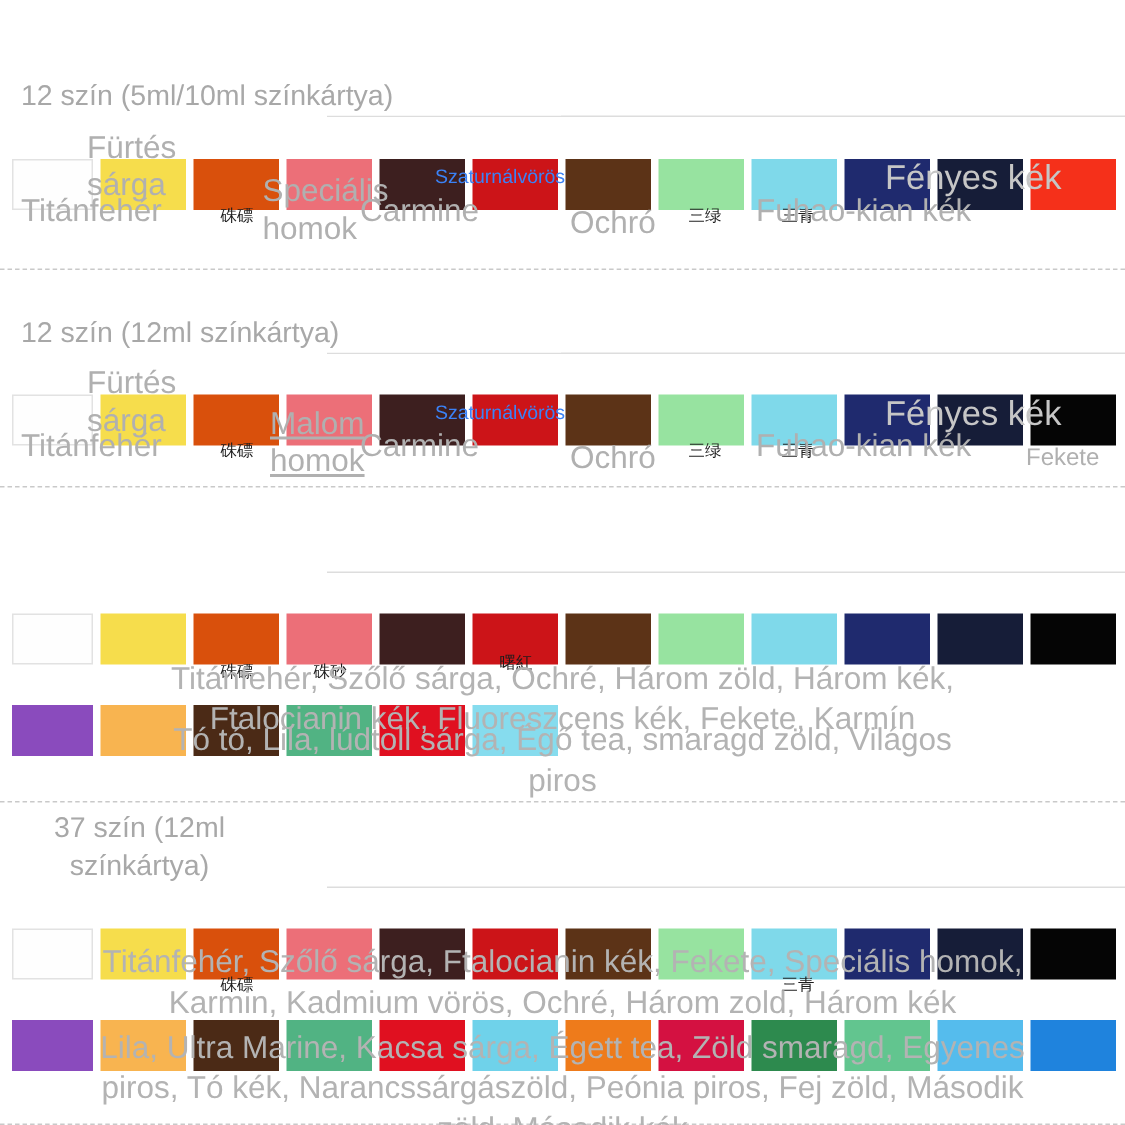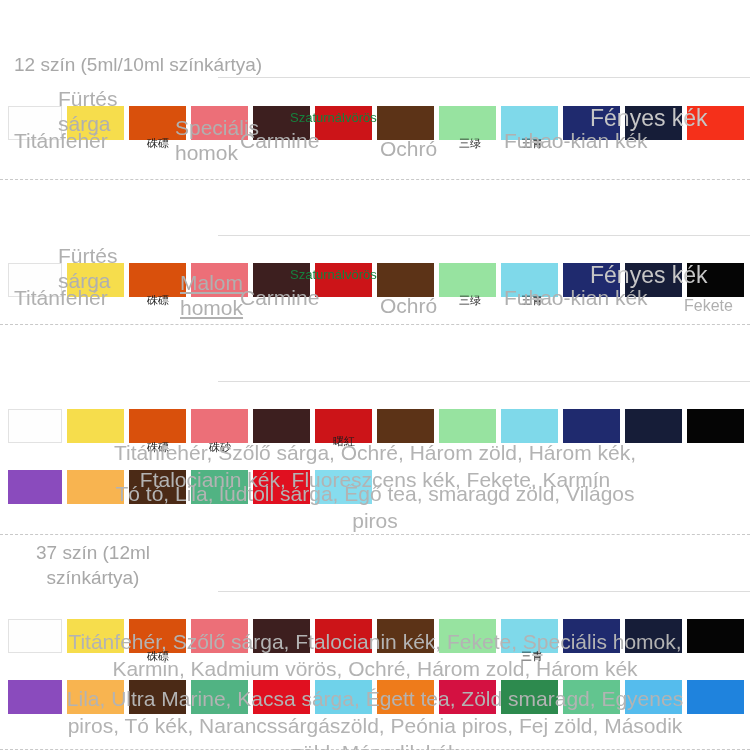--- a/index.html
+++ b/index.html
@@ -71,21 +71,21 @@
     position:absolute;
     left:55px;width:640px;
     text-align:center;
     color:#b3b3b3;
     font-size:21px;
     line-height:27px;
     z-index:6;
   }
   .chip{
     position:absolute;
-    color:#15803d;
+    color:#3b82f6;
     font-size:13px;
     line-height:14px;
     z-index:6;
     white-space:nowrap;
   }
 </style>
 </head>
 <body>
 
 <div class="page">
@@ -124,20 +124,21 @@
     <div class="cap" style="left:380px;top:116px;">Ochró</div>
     <div class="cap" style="left:504px;top:108px;">Fuhao-kian kék</div>
     <div class="cap" style="left:590px;top:86px;color:#c6c6c6;font-size:23px;">Fényes kék</div>
 
     <div class="sep"></div>
   </div>
 
   <div class="section" style="position:absolute;left:0;top:160px;width:750px;height:145px;">
 
     <div class="rule" style="left:218px;right:0;top:55px;"></div>
+    <div class="title left" style="left:0px;top:30px;">12 szín (12ml színkártya)</div>
 
     <div class="strip" style="position:absolute;left:0;top:83px;width:750px;">
       <div class="sw white" style="left:8px;width:54px;background:#fefefe;"></div>
       <div class="sw" style="left:67px;width:57px;background:#f6dd4c;"></div>
       <div class="sw" style="left:129px;width:57px;background:#d9500c;"></div>
       <div class="sw" style="left:191px;width:57px;background:#ec6f78;"></div>
       <div class="sw" style="left:253px;width:57px;background:#3d1f1f;"></div>
       <div class="sw" style="left:315px;width:57px;background:#cc1418;"></div>
       <div class="sw" style="left:377px;width:57px;background:#5c3317;"></div>
       <div class="sw" style="left:439px;width:57px;background:#97e3a0;"></div>

